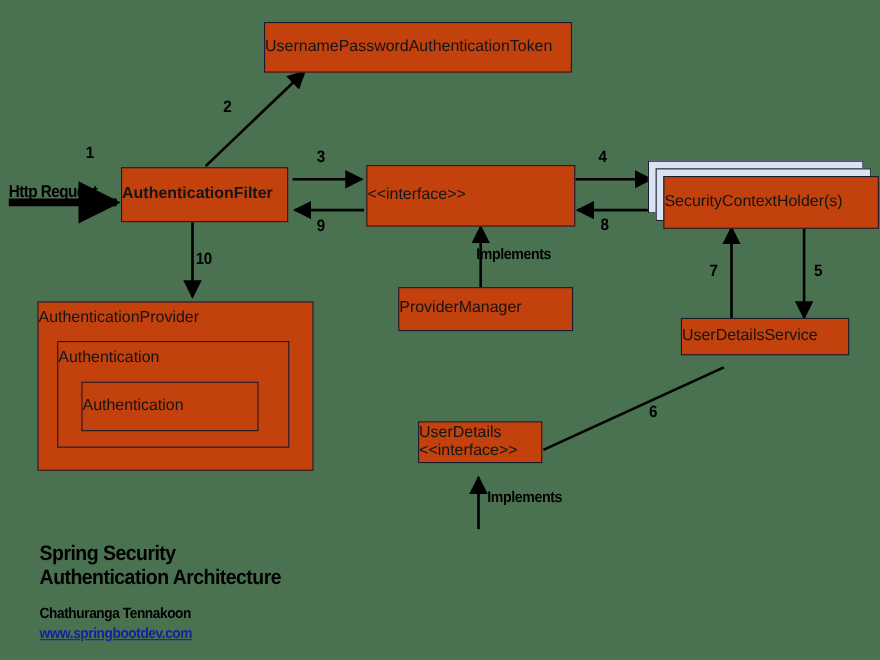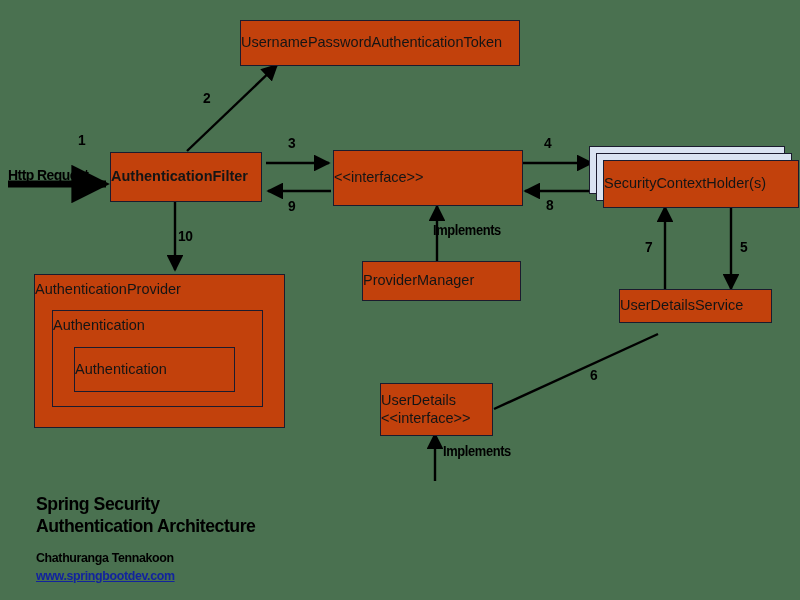--- a/index.html
+++ b/index.html
@@ -169,21 +169,21 @@
   </div>
 
   <div class="node" style="left:362px; top:261px; width:159px; height:40px;">
     <span>ProviderManager</span>
   </div>
 
   <div class="node" style="left:619px; top:289px; width:153px; height:34px;">
     <span>UserDetailsService</span>
   </div>
 
-  <div class="node" style="left:380px; top:383px; width:113px; height:53px;">
+  <div class="node" style="left:380px; top:383px; width:113px; height:38px;">
     <span>UserDetails</span>
     <span class="line2">&lt;&lt;interface&gt;&gt;</span>
   </div>
 
 
   <div class="node labeltop" style="left:34px; top:274px; width:251px; height:154px;">
     <span>AuthenticationProvider</span>
   </div>
   <div class="node labeltop" style="left:52px; top:310px; width:211px; height:97px; border-width:1.3px;">
     <span>Authentication</span>

